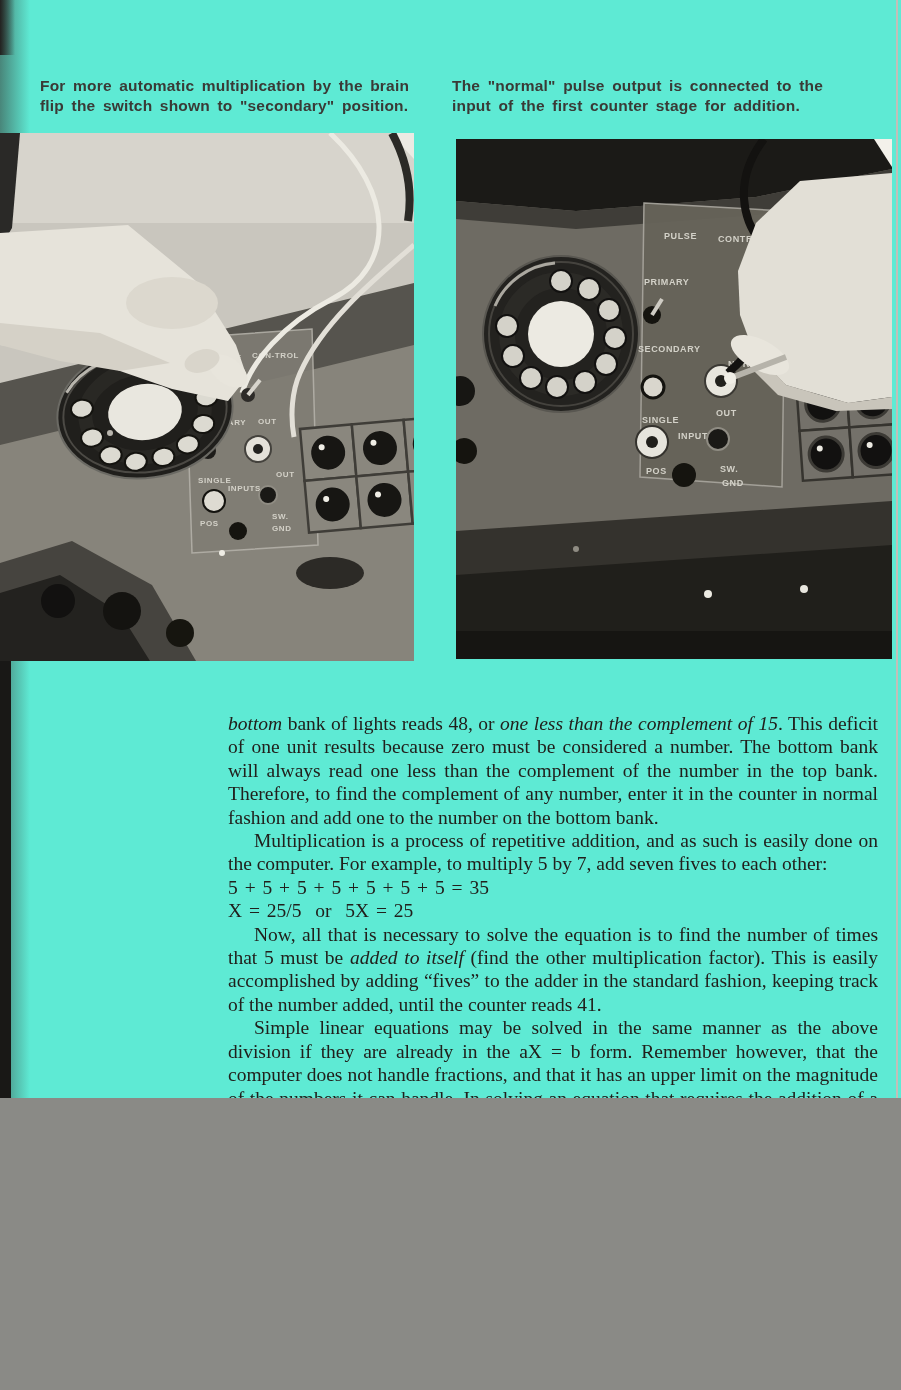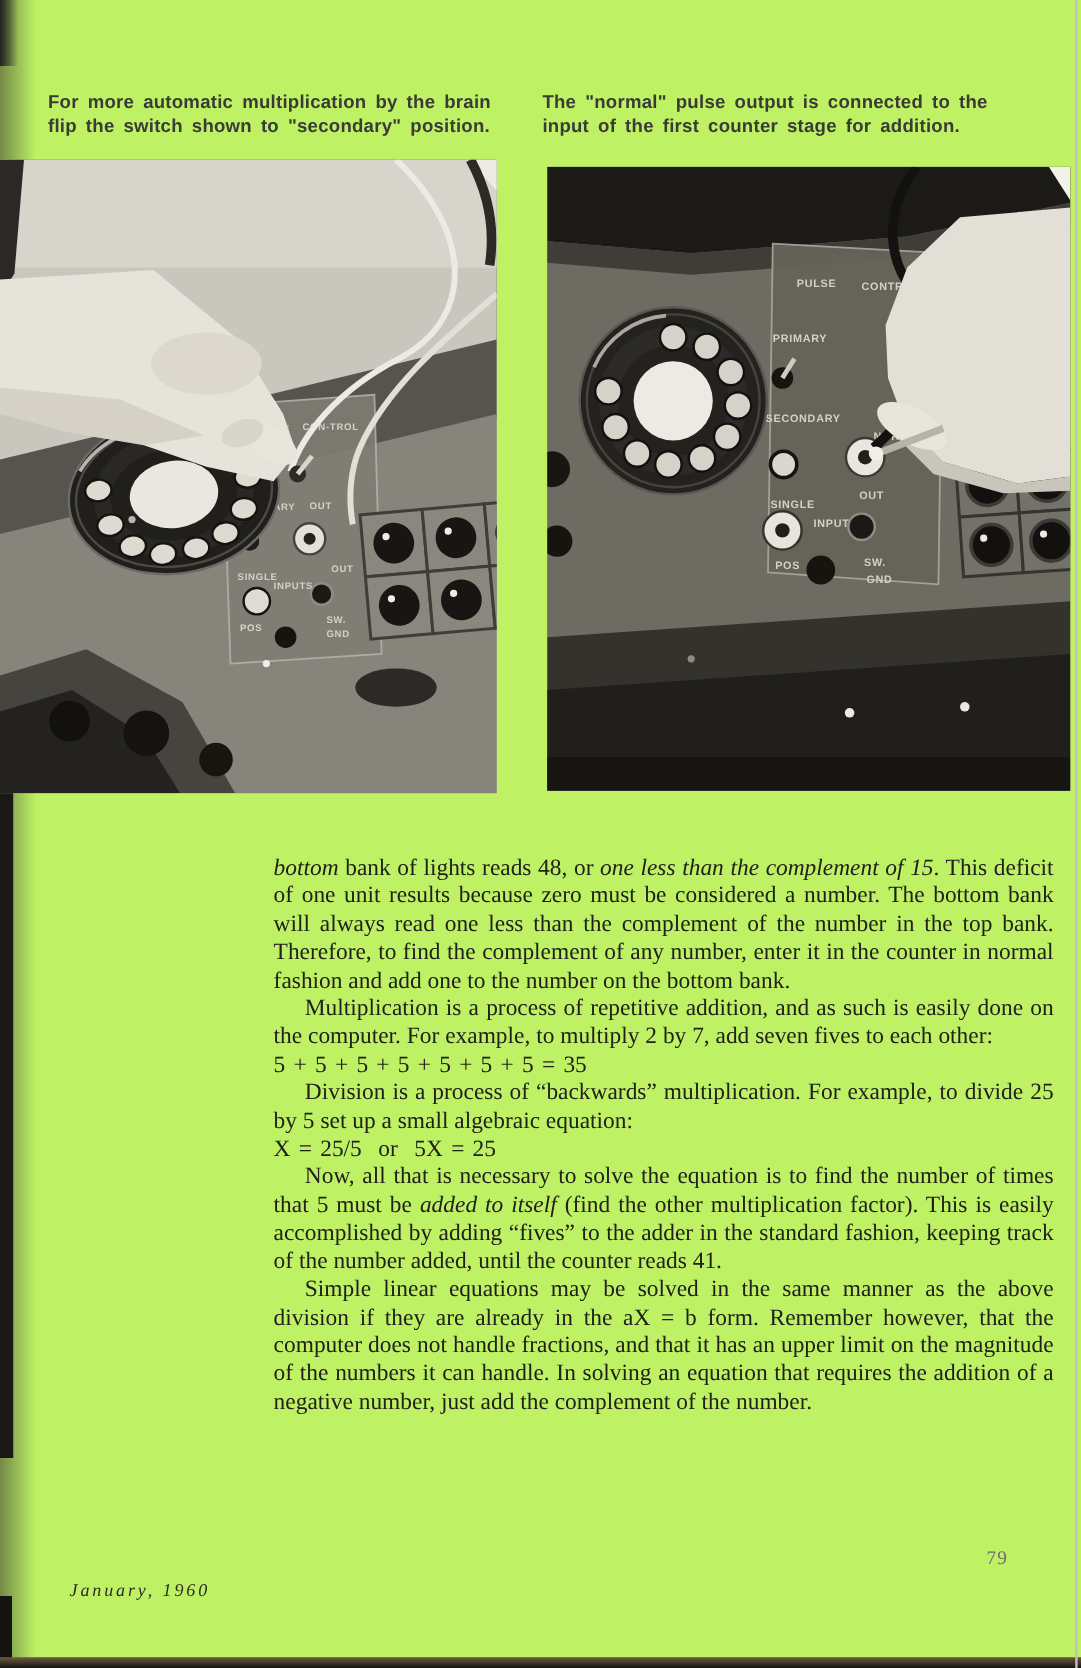--- a/index.html
+++ b/index.html
@@ -1,18 +1,18 @@
 <!DOCTYPE html>
 <html><head>
 <meta charset="utf-8">
 <style>
   html,body{margin:0;padding:0;background:#8a8a86;}
   .page{
-    position:relative; width:901px; height:1390px; margin:0 auto;
-    background:#bef264; overflow:hidden;
+    position:relative; width:901px; height:1098px; margin:0 auto;
+    background:#5eead4; overflow:hidden;
     font-family:"Liberation Serif", serif; color:#21201c;
   }
   
   .gutter-shade{position:absolute;left:0;top:0;width:30px;height:1390px;
     background:linear-gradient(to right, rgba(55,52,48,.55), rgba(55,52,48,0));}
   .gutter-bar-top{position:absolute;left:0;top:0;width:15px;height:55px;
     background:linear-gradient(to right,#232220,rgba(35,34,32,0));}
   .gutter-bar-mid{position:absolute;left:0;top:610px;width:11px;height:605px;background:#191816;}
   .gutter-bar-bot{position:absolute;left:0;top:1330px;width:10px;height:60px;background:#14130f;}
   .bottom-strip{position:absolute;left:0;top:1381px;width:901px;height:9px;
@@ -259,23 +259,22 @@
       <polygon points="0,436 436,406 436,520 0,520" fill="#201f1b"></polygon>
       <rect x="0" y="492" width="436" height="28" fill="#161512"></rect>
       <circle cx="252" cy="455" r="4" fill="#eceae2"></circle>
       <circle cx="348" cy="450" r="4" fill="#e8e6de"></circle>
       <circle cx="120" cy="410" r="3" fill="#8f8c83"></circle>
     </svg>
   </div>
 
   <div class="article">
     <p><i>bottom</i><span> bank of lights reads 48, or </span><i>one less than the complement of 15</i><span>. This deficit of one unit results because zero must be considered a number. The bottom bank will always read one less than the complement of the number in the top bank. Therefore, to find the complement of any number, enter it in the counter in normal fashion and add one to the number on the bottom bank.</span></p>
-    <p class="indent"><span>Multiplication is a process of repetitive addition, and as such is easily done on the computer. For example, to multiply 2 by 7, add seven fives to each other:</span></p>
+    <p class="indent"><span>Multiplication is a process of repetitive addition, and as such is easily done on the computer. For example, to multiply 5 by 7, add seven fives to each other:</span></p>
     <p class="equation"><span>5 + 5 + 5 + 5 + 5 + 5 + 5 = 35</span></p>
-    <p class="indent"><span>Division is a process of “backwards” multiplication. For example, to divide 25 by 5 set up a small algebraic equation:</span></p>
     <p class="equation"><span>X = 25/5  or  5X = 25</span></p>
     <p class="indent"><span>Now, all that is necessary to solve the equation is to find the number of times that 5 must be </span><i>added to itself</i><span> (find the other multiplication factor). This is easily accomplished by adding “fives” to the adder in the standard fashion, keeping track of the number added, until the counter reads 41.</span></p>
     <p class="indent"><span>Simple linear equations may be solved in the same manner as the above division if they are already in the aX = b form. Remember however, that the computer does not handle fractions, and that it has an upper limit on the magnitude of the numbers it can handle. In solving an equation that requires the addition of a negative number, just add the complement of the number.</span></p>
   </div>
 
   <div class="footer-left">January, 1960</div>
   <div class="footer-right">79</div>
 
   <div class="bottom-strip"></div>
   <div class="right-scanline"></div>

